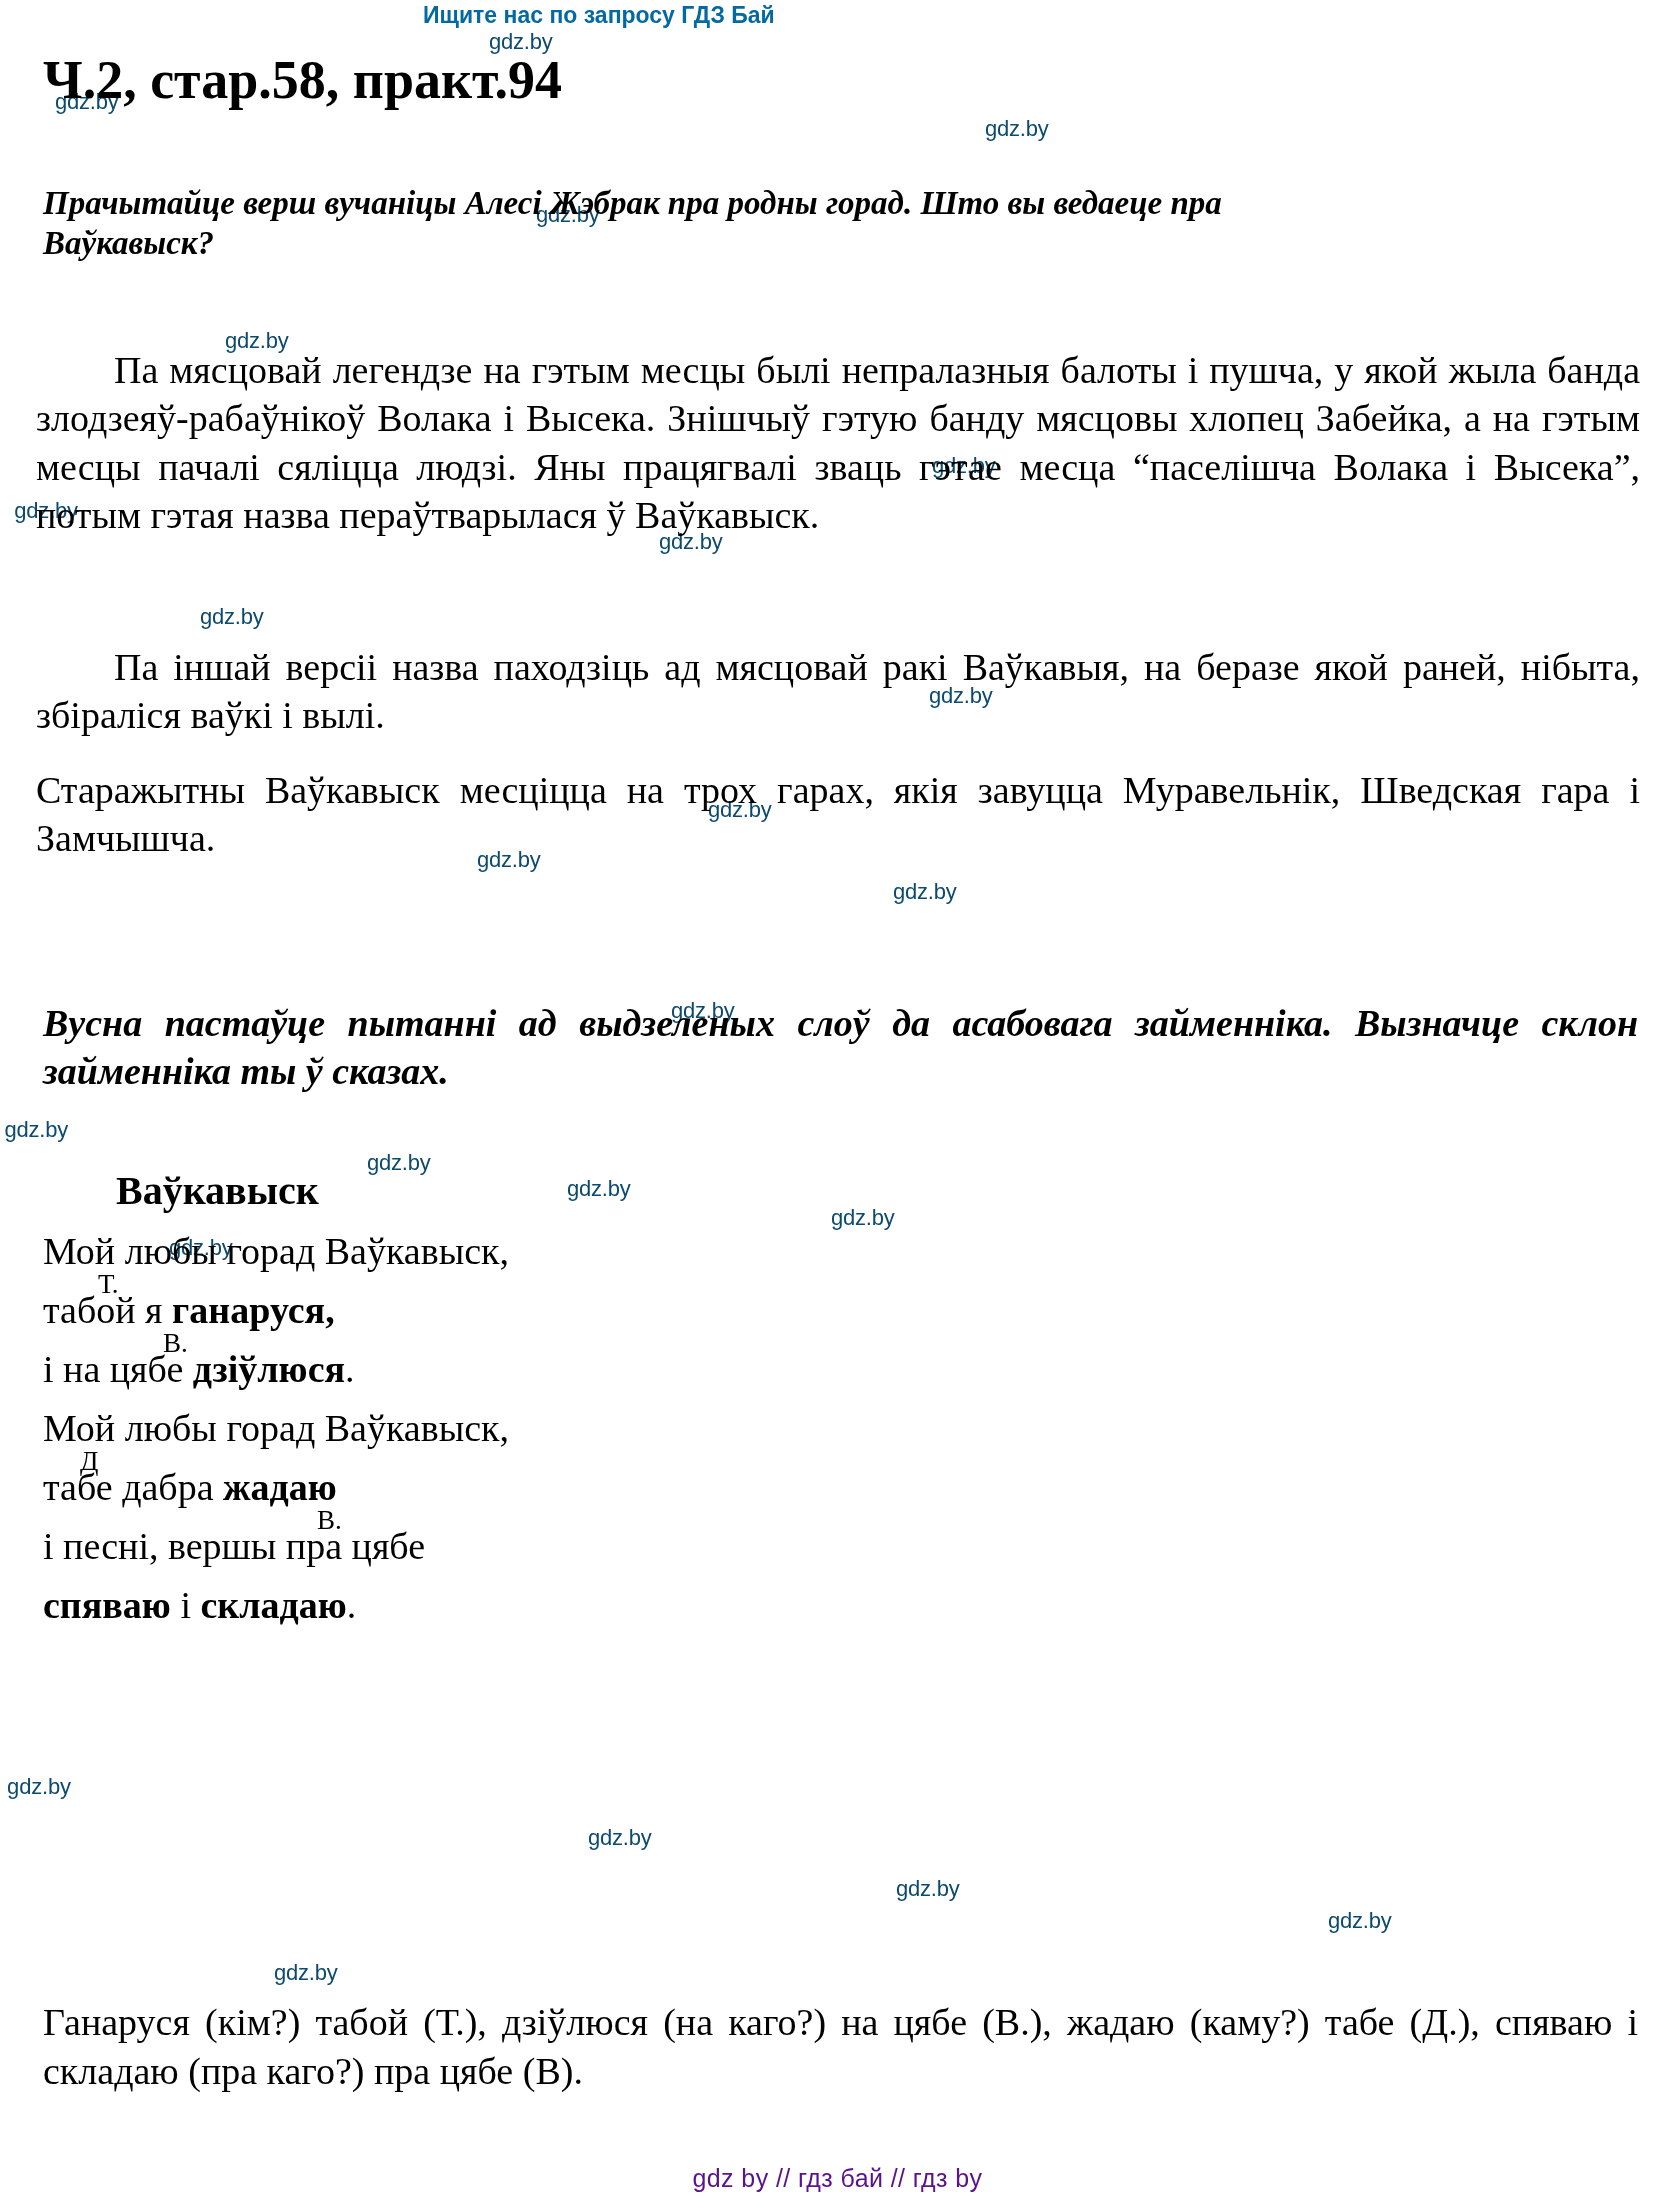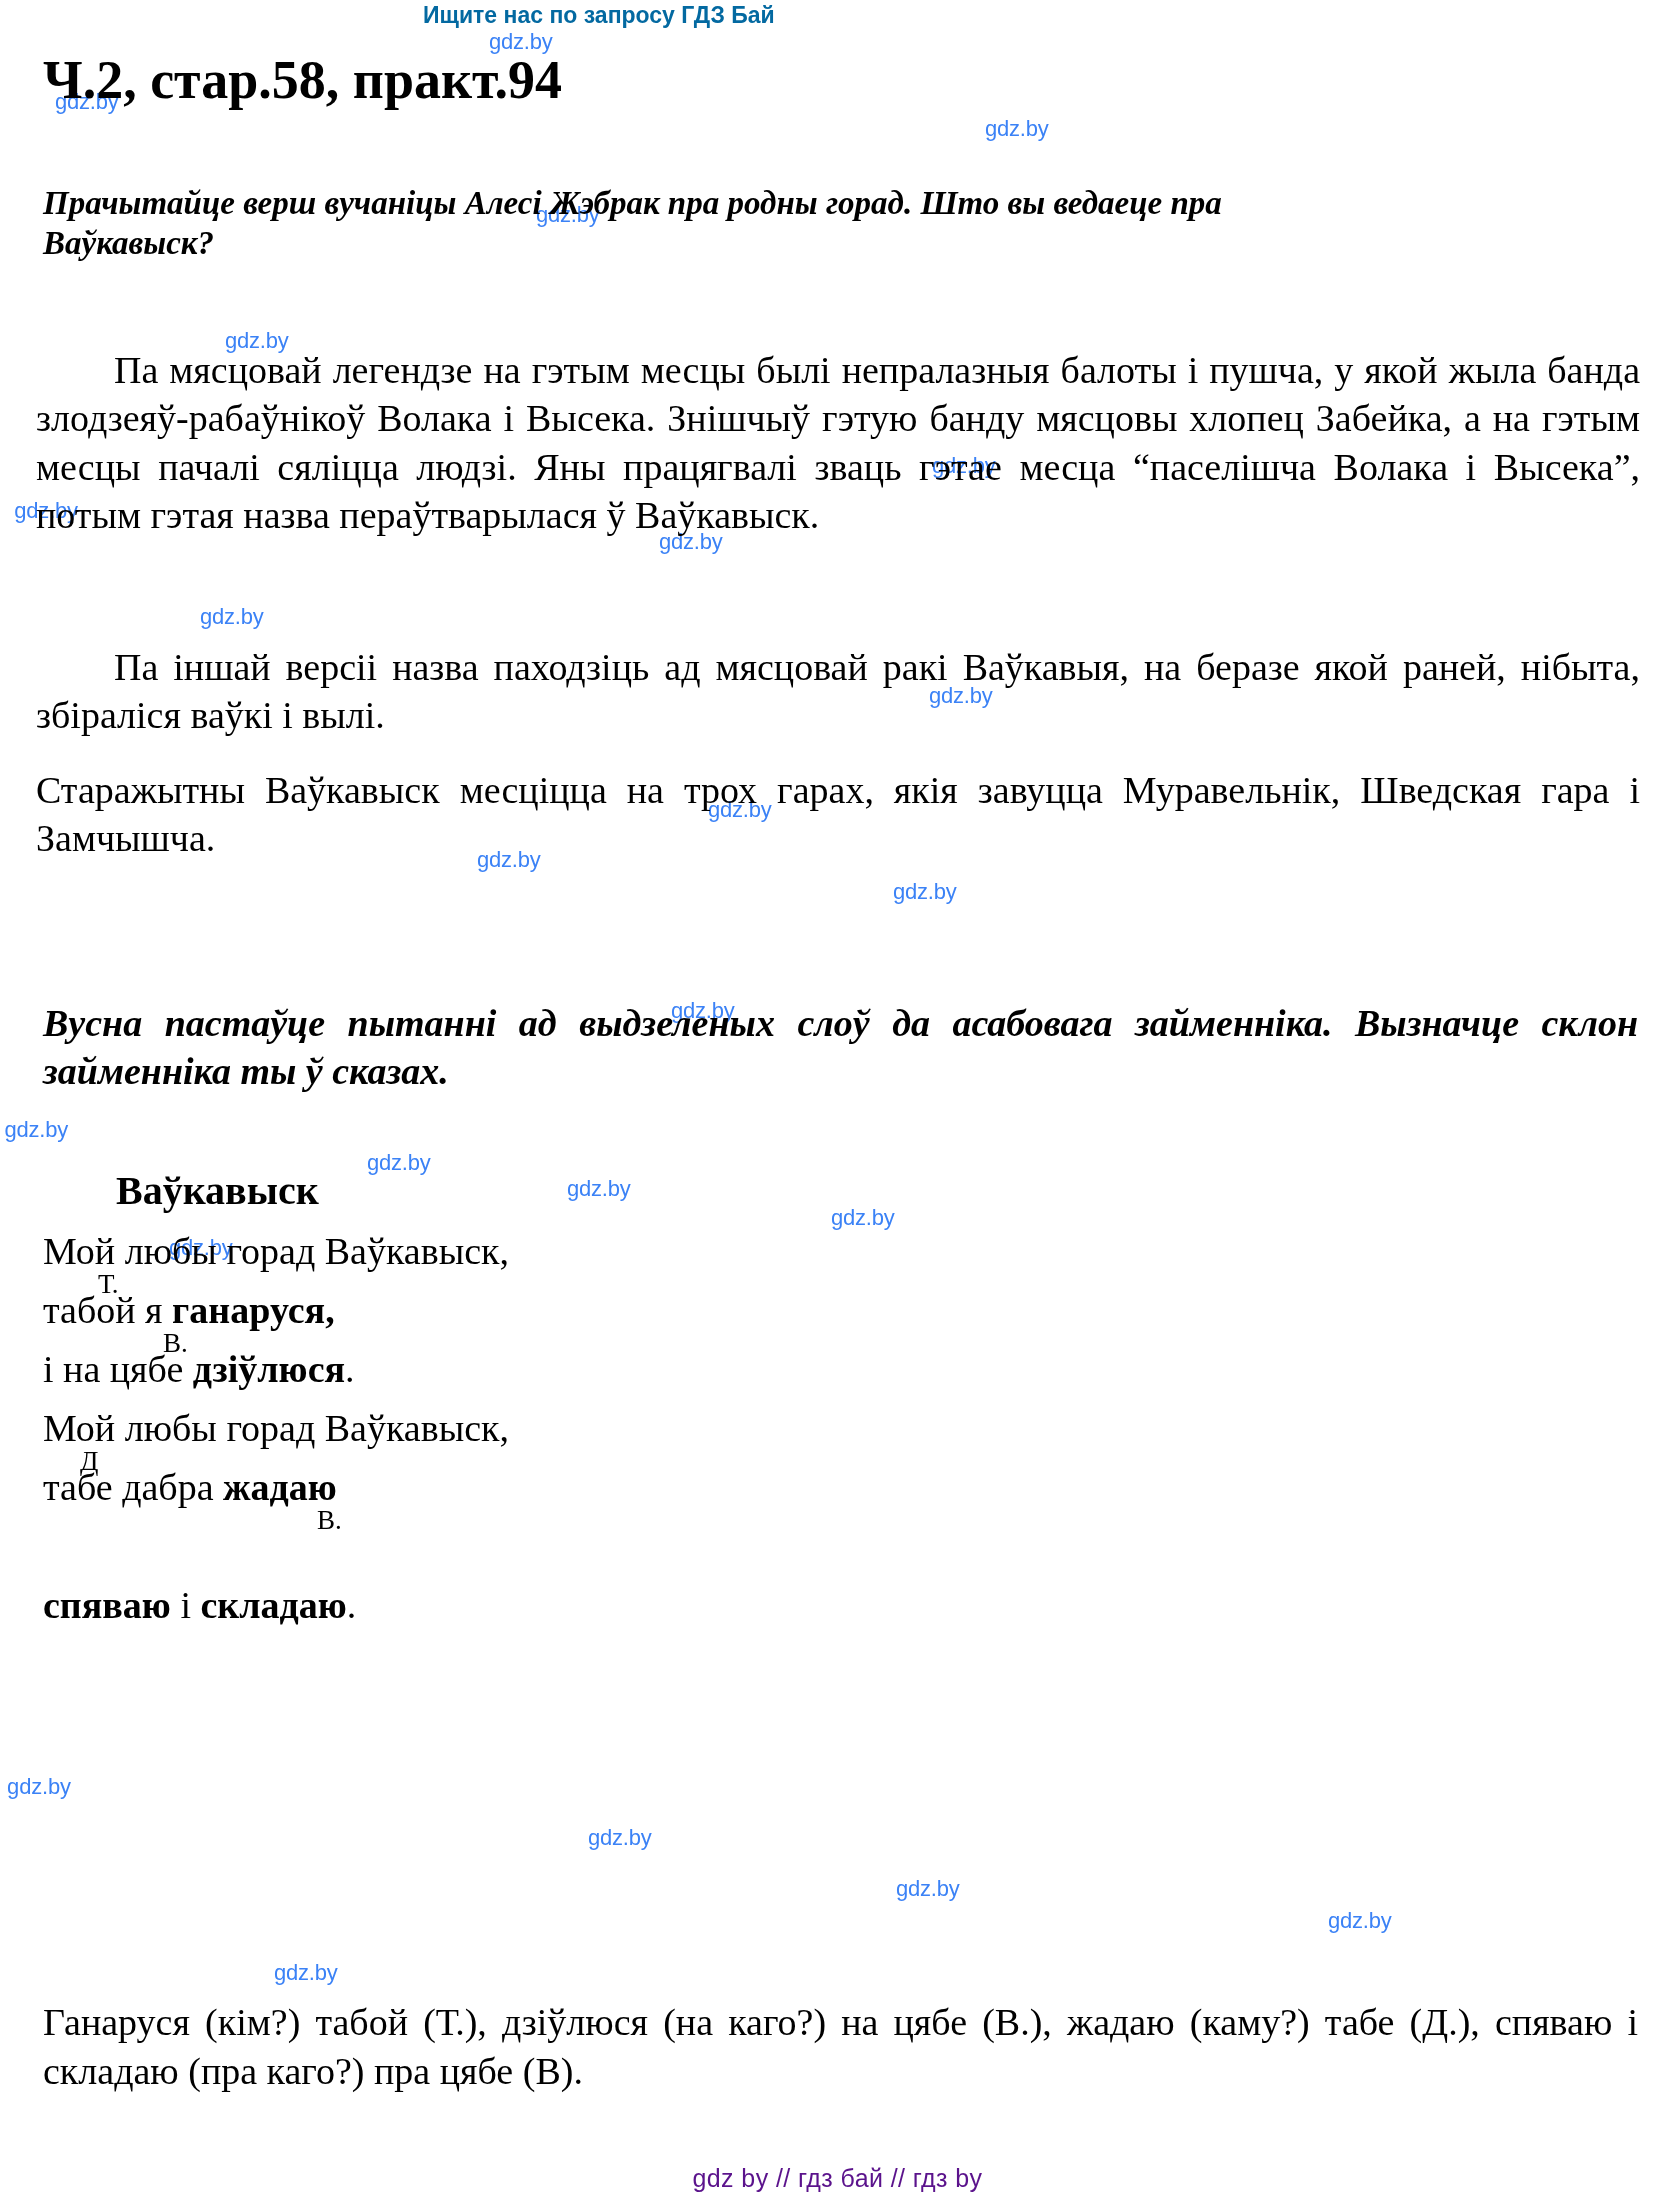--- a/index.html
+++ b/index.html
@@ -21,21 +21,21 @@
     width: 1675px;
     height: 2209px;
     box-sizing: border-box;
   }
 
   
   .wm {
     position: absolute;
     font-family: "Liberation Sans", "DejaVu Sans", sans-serif;
     font-size: 22px;
-    color: #3b82f6;
+    color: #0c4a6e;
     white-space: nowrap;
     letter-spacing: -0.2px;
     user-select: none;
   }
   .wm-top-green {
     position: absolute;
     font-family: "Liberation Sans", "DejaVu Sans", sans-serif;
     font-size: 23px;
     font-weight: 700;
     color: #0369a1;
@@ -235,20 +235,21 @@
       <span>Мой любы горад Ваўкавыск,</span>
     </div>
 
     <div class="pline">
       <span class="case-mark" style="left:37px; top:-19.6px;">Д</span>
       <span>табе дабра </span><b>жадаю</b>
     </div>
 
     <div class="pline">
       <span class="case-mark" style="left:274px; top:-19.6px;">В.</span>
+      <span>і песні, вершы пра цябе</span>
     </div>
 
     <div class="pline">
       <b>спяваю</b><span> і </span><b>складаю</b><span>.</span>
     </div>
 
   </div>
 
   <div class="final-answer">Ганаруся (кім?) табой (Т.), дзіўлюся (на каго?) на цябе (В.), жадаю (каму?) табе (Д.), спяваю і складаю (пра каго?) пра цябе (В).</div>
 

